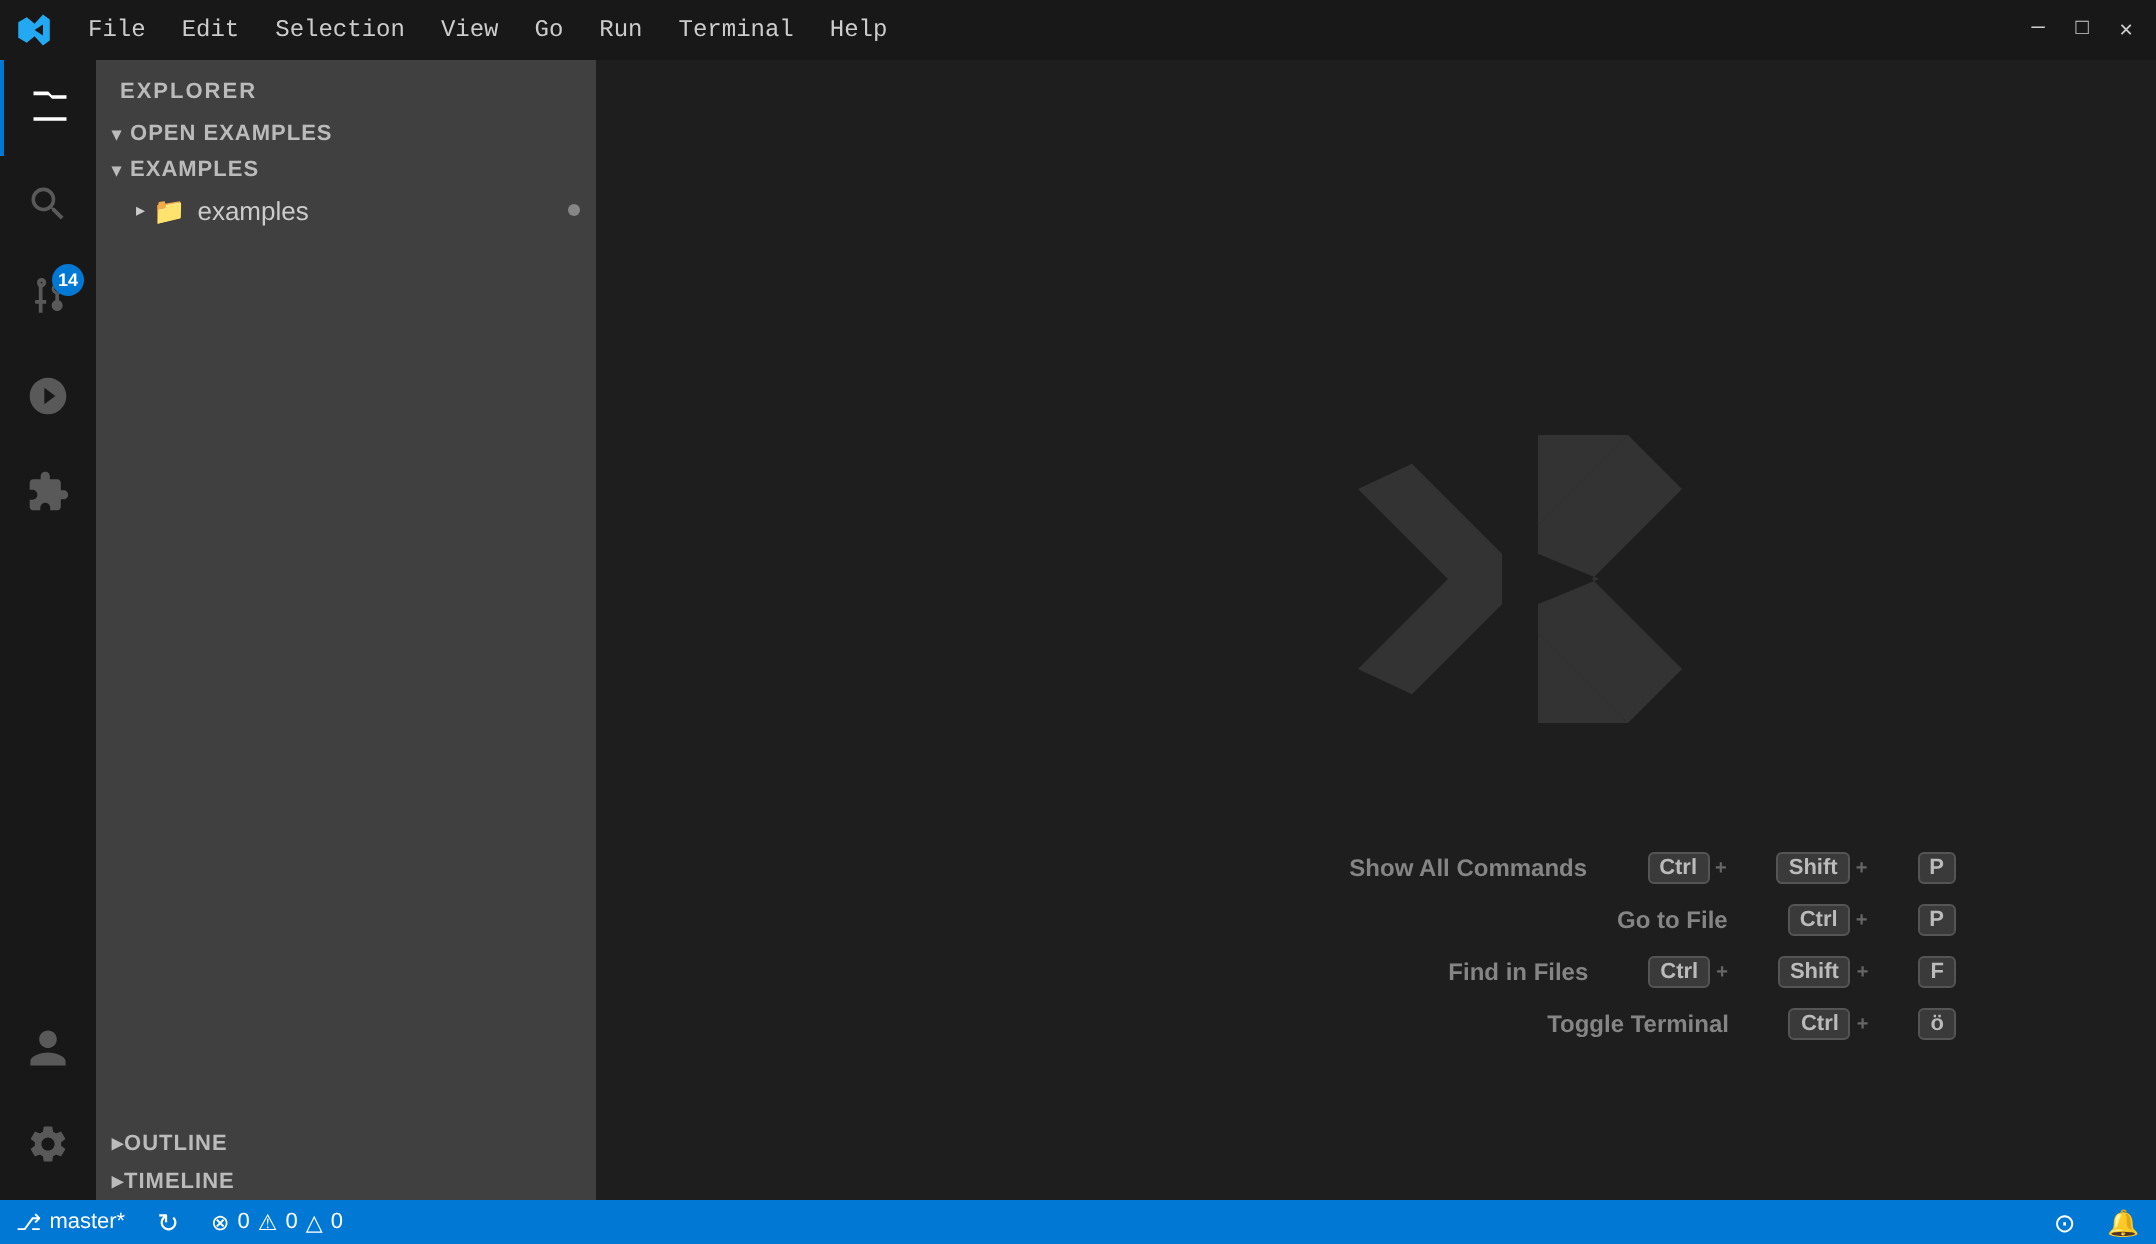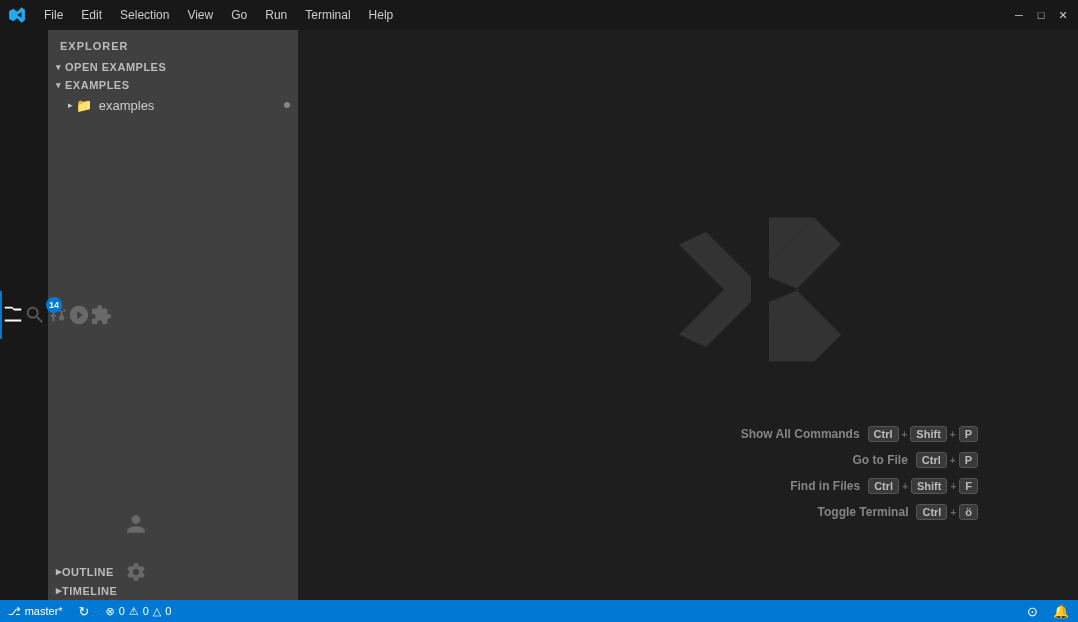--- a/index.html
+++ b/index.html
@@ -18,20 +18,21 @@
     
     #titlebar {
       height: 30px;
       background: #181818;
       display: flex;
       align-items: center;
       justify-content: space-between;
       padding: 0 8px;
       flex-shrink: 0;
       user-select: none;
+      font-family: Liberation Mono, monospace;
     }
     #titlebar-left {
       display: flex;
       align-items: center;
       gap: 10px;
     }
     .vscode-logo {
       width: 18px;
       height: 18px;
       display: flex;
@@ -79,20 +80,21 @@
       display: flex;
       flex: 1;
       overflow: hidden;
     }
 
     
     #activity-bar {
       width: 48px;
       background: #181818;
       display: flex;
+      flex-direction: column;
       align-items: center;
       padding-top: 0;
       flex-shrink: 0;
     }
     .activity-icon {
       width: 48px;
       height: 48px;
       display: flex;
       align-items: center;
       justify-content: center;
@@ -265,20 +267,21 @@
     }
     .kbd {
       background: #3a3a3a;
       border: 1px solid #555;
       border-radius: 3px;
       padding: 1px 5px;
       font-size: 11px;
       color: #bbbbbb;
       min-width: 18px;
       text-align: center;
+      margin-left: 22px;
     }
     .kbd-sep {
       color: #666;
       font-size: 10px;
     }
 
     
     #statusbar {
       height: 22px;
       background: #0078d4;

